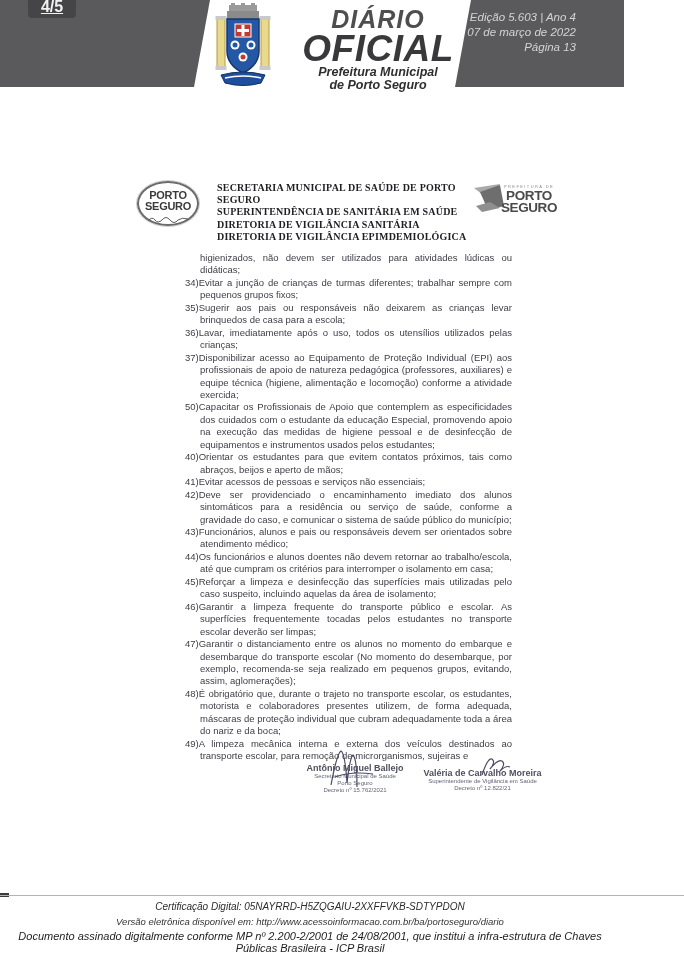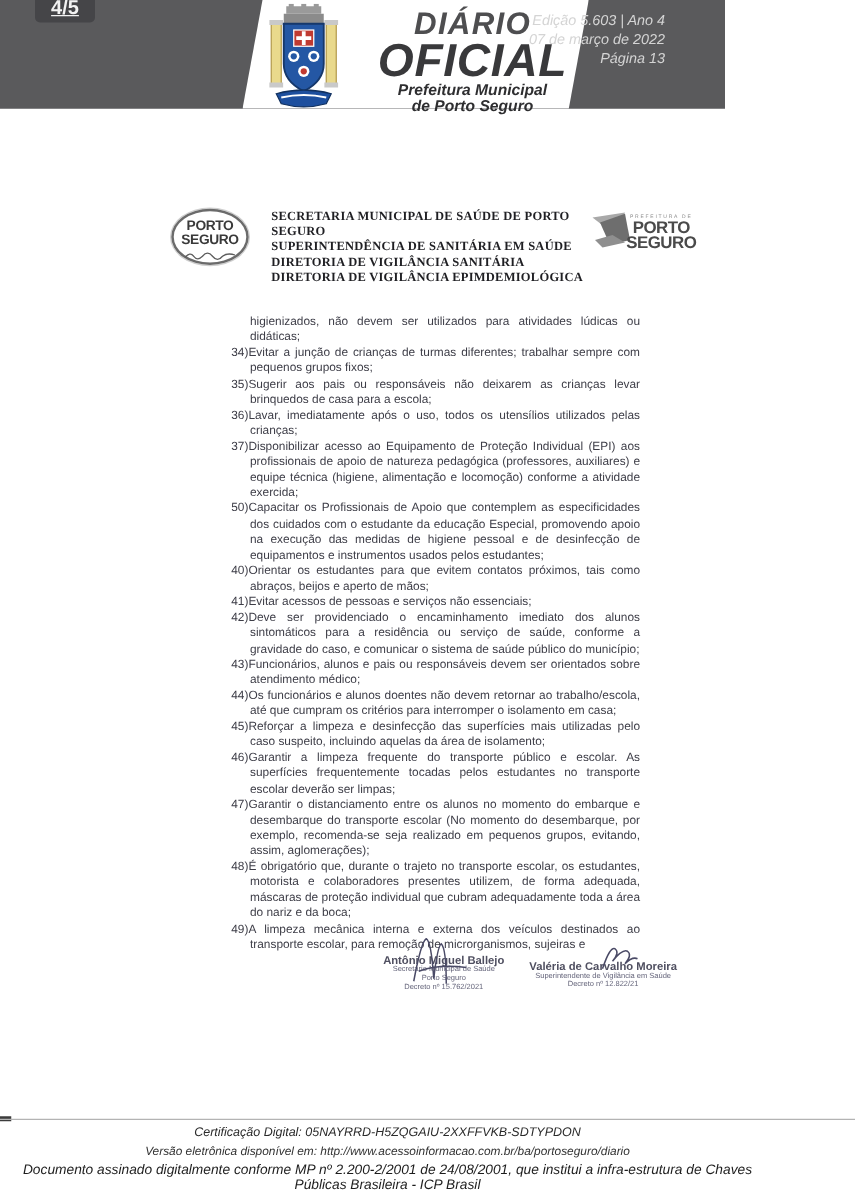--- a/index.html
+++ b/index.html
@@ -1,36 +1,36 @@
 <!DOCTYPE html>
 <html><head>
 <meta charset="utf-8">
 <style>
   html,body{margin:0;padding:0;}
   body{
     width:684px;height:960px;position:relative;background:#ffffff;
     font-family:"Liberation Sans",sans-serif;overflow:hidden;
   }
   
-  .band{position:absolute;left:0;top:0;width:580px;height:87px;background:#5a5a5c;}
+  .band{position:absolute;left:0;top:0;width:580px;height:87px;background:#5a5a5c;padding-left:44px;}
   .band-wedge{position:absolute;left:0;top:0;width:684px;height:87px;background:#ffffff;
     clip-path:polygon(210px 0,471px 0,455px 87px,194px 87px);}
   .page-badge{position:absolute;left:28px;top:0;width:48px;height:18px;background:#454548;
     border-radius:0 0 4px 4px;color:#f2f2f2;font-weight:bold;font-size:16px;text-align:center;
     line-height:14px;overflow:hidden;text-decoration:underline;}
   .band-right{position:absolute;top:10px;right:48px;text-align:right;color:#d4d4d4;
     font-style:italic;font-size:11.5px;line-height:15px;}
   .mast-content{position:absolute;left:0;top:0;width:684px;height:95px;}
   .coat{position:absolute;left:215px;top:3px;}
   .mast-titles{position:absolute;left:283px;top:6px;width:190px;text-align:center;color:#39393b;}
   .t-diario{font-style:italic;font-weight:600;font-size:25px;letter-spacing:1px;color:#4e4e50;line-height:26px;}
   .t-oficial{font-style:italic;font-weight:800;font-size:37px;letter-spacing:0.5px;color:#39393b;line-height:34px;}
   .t-sub{font-style:italic;font-weight:700;font-size:12.5px;line-height:13px;color:#2e2e30;}
   
-  .letterhead{position:absolute;left:0;top:164px;width:620px;height:58px;}
+  .letterhead{position:absolute;left:0;top:178px;width:620px;height:58px;}
   .oval-logo{position:absolute;left:137px;top:3px;width:58px;height:41px;border:2px solid #6b6b6b;
     border-radius:50%;box-shadow:0 0 0 1px #cfcfcf;text-align:center;color:#3a3a3a;}
   .oval-logo .l1{font-weight:800;font-size:11px;line-height:11px;letter-spacing:-0.3px;margin-top:7px;}
   .oval-logo .l2{font-weight:800;font-size:11px;line-height:10px;letter-spacing:-0.3px;}
   .dept{position:absolute;left:217px;top:4px;width:270px;color:#1f1f23;
     font-family:"Liberation Serif",serif;font-weight:bold;font-size:10px;line-height:12.2px;letter-spacing:0.2px;}
   .city-logo{position:absolute;left:470px;top:4px;width:95px;height:45px;}
   .city-logo .swoosh{position:absolute;left:0;top:0;}
   .city-logo .txt{position:absolute;left:28px;top:2px;text-align:center;width:62px;color:#4c4c4c;}
   .city-logo .pref{font-size:4px;letter-spacing:1.4px;color:#8a8a8a;line-height:6px;}

